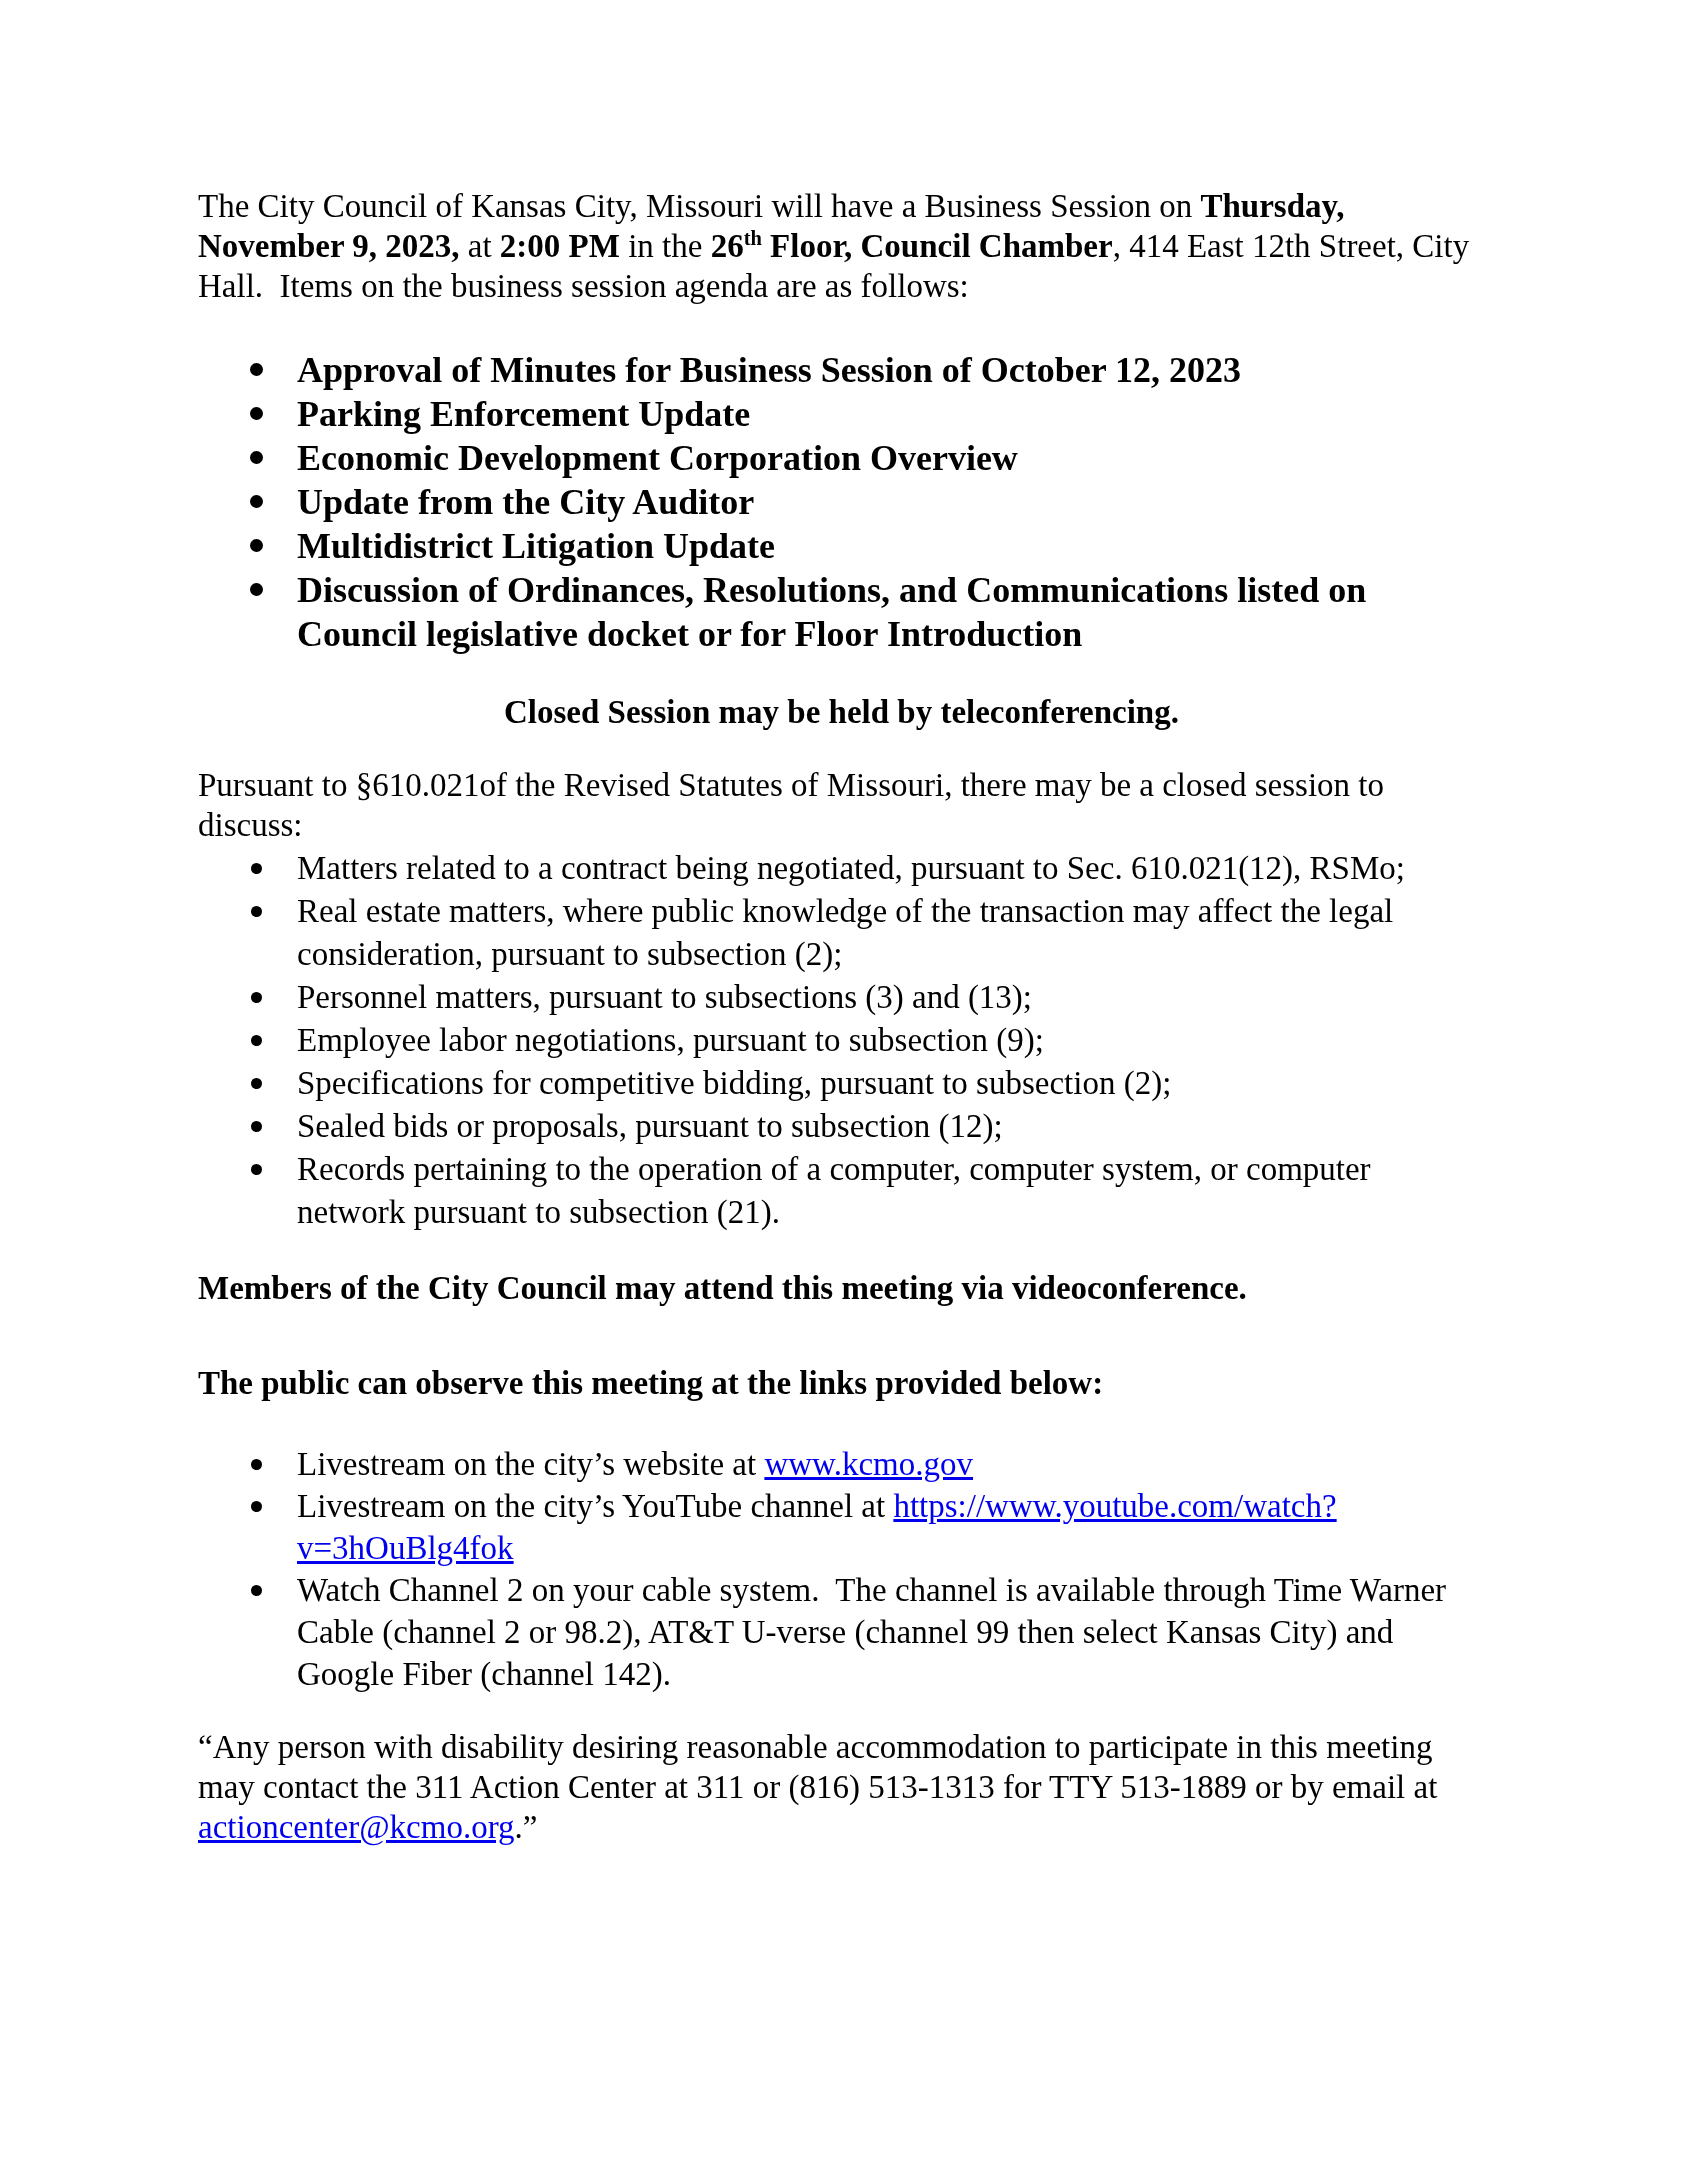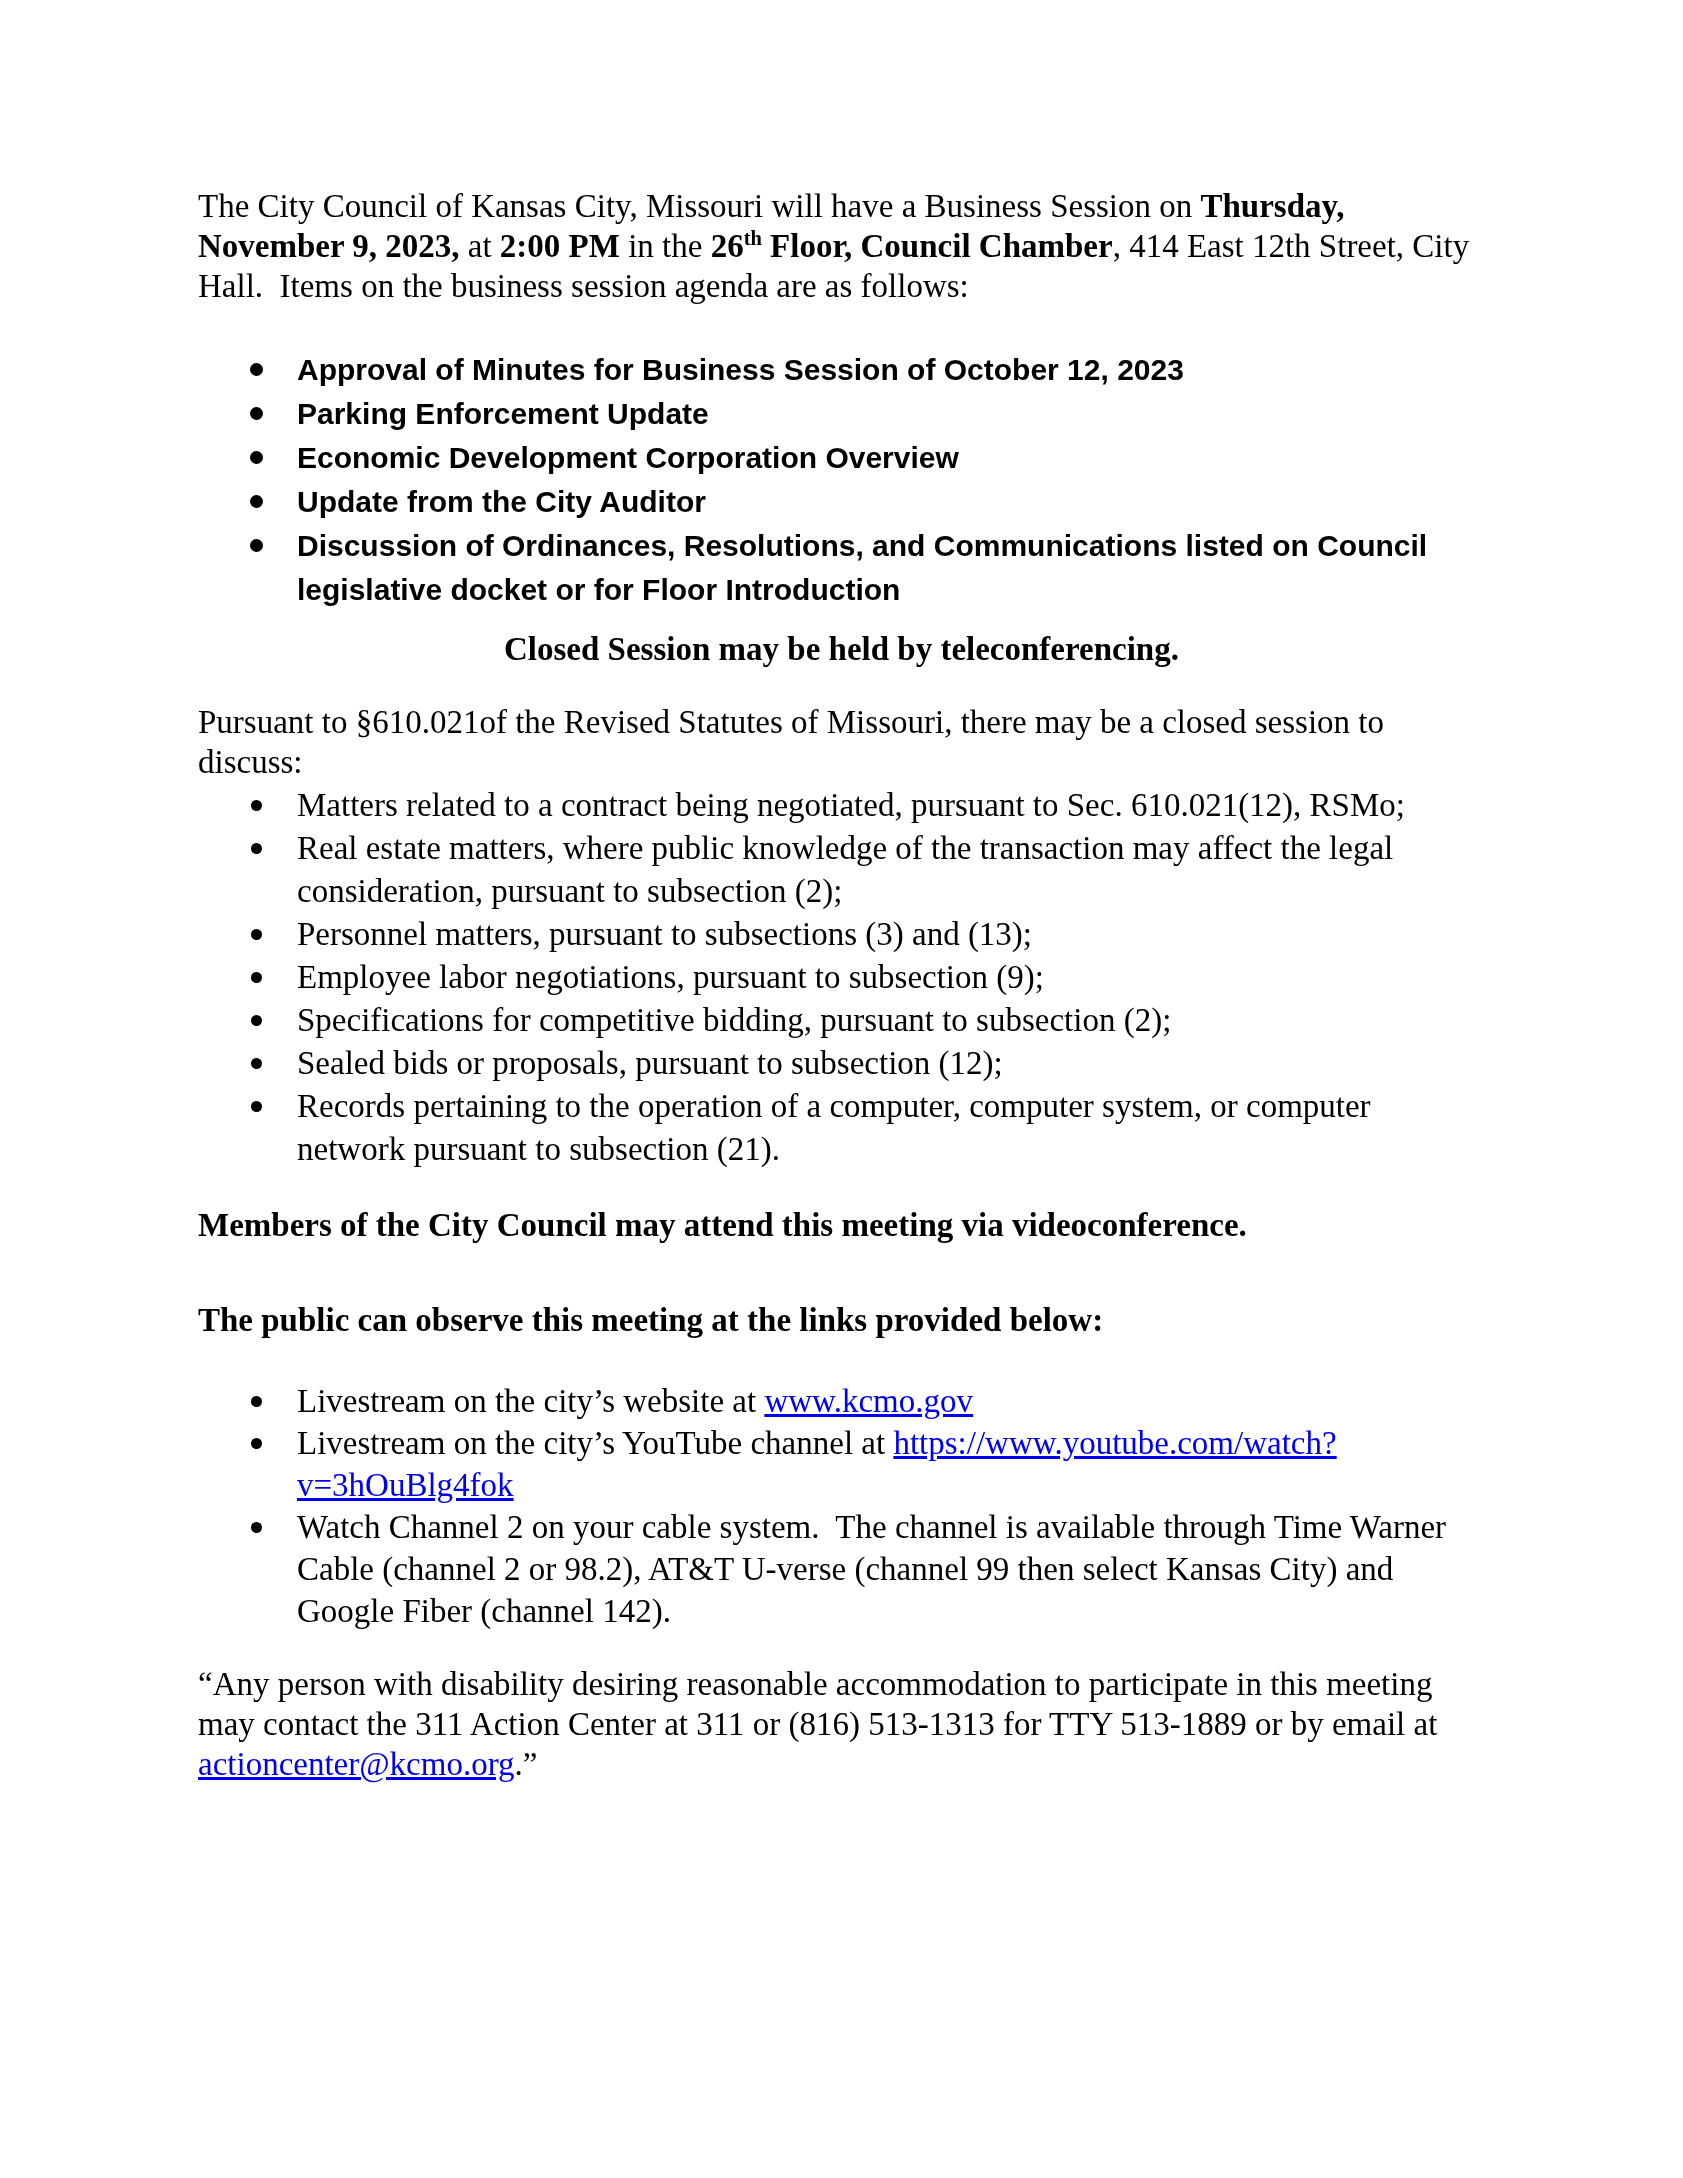--- a/index.html
+++ b/index.html
@@ -12,22 +12,22 @@
   }
   .content { position: absolute; left: 198px; top: 186px; width: 1287px; }
   p { margin: 0; white-space: pre-wrap; }
   .b { font-weight: bold; }
   .sup { vertical-align: super; font-size: 0.62em; line-height: 0; }
   .lnk { color: var(--link-color, #0000EE); text-decoration: underline; cursor: pointer; }
   ul { list-style: none; margin: 0; padding: 0; }
   li { position: relative; margin-left: 99px; white-space: pre-wrap; }
   li::before { content: ""; position: absolute; background: #000; border-radius: 50%; }
   ul.agenda {
-    font-family: Liberation Sans, sans-serif; font-weight: bold;
-    font-size: 30px; line-height: 44px; margin-bottom: 17px;
+    font-family: Liberation Serif, serif; font-weight: bold;
+    font-size: 36px; line-height: 44px; margin-bottom: 36px;
   }
   ul.agenda li::before { width: 13px; height: 13px; left: -47px; top: 15px; }
   ul.serif-list { line-height: 43px; }
   ul.serif-list li::before { width: 11px; height: 11px; left: -46px; top: 16px; }
   .intro { margin-bottom: 42px; }
   .center-heading { text-align: center; font-weight: bold; margin-bottom: 33px; }
   .pursuant { margin-bottom: 2px; }
   ul.legal { margin-bottom: 34px; }
   .bold-line { font-weight: bold; }
   .members { margin-bottom: 55px; }
@@ -40,20 +40,21 @@
 <div class="page">
   <div class="content">
 
     <p class="intro"><span>The City Council of Kansas City, Missouri will have a Business Session on </span><span class="b">Thursday, November 9, 2023,</span><span> at </span><span class="b">2:00 PM</span><span> in the </span><span class="b">26</span><span class="b sup">th</span><span class="b"> Floor, Council Chamber</span><span>, 414 East 12th Street, City Hall.  Items on the business session agenda are as follows:</span></p>
 
     <ul class="agenda">
         <li>Approval of Minutes for Business Session of October 12, 2023</li>
         <li>Parking Enforcement Update</li>
         <li>Economic Development Corporation Overview</li>
         <li>Update from the City Auditor</li>
+        <li>Multidistrict Litigation Update</li>
         <li>Discussion of Ordinances, Resolutions, and Communications listed on Council legislative docket or for Floor Introduction</li>
       </ul>
 
     <p class="center-heading">Closed Session may be held by teleconferencing.</p>
 
     <p class="pursuant">Pursuant to §610.021of the Revised Statutes of Missouri, there may be a closed session to discuss:</p>
 
     <ul class="serif-list legal">
         <li>Matters related to a contract being negotiated, pursuant to Sec. 610.021(12), RSMo;</li>
         <li>Real estate matters, where public knowledge of the transaction may affect the legal consideration, pursuant to subsection (2);</li>

